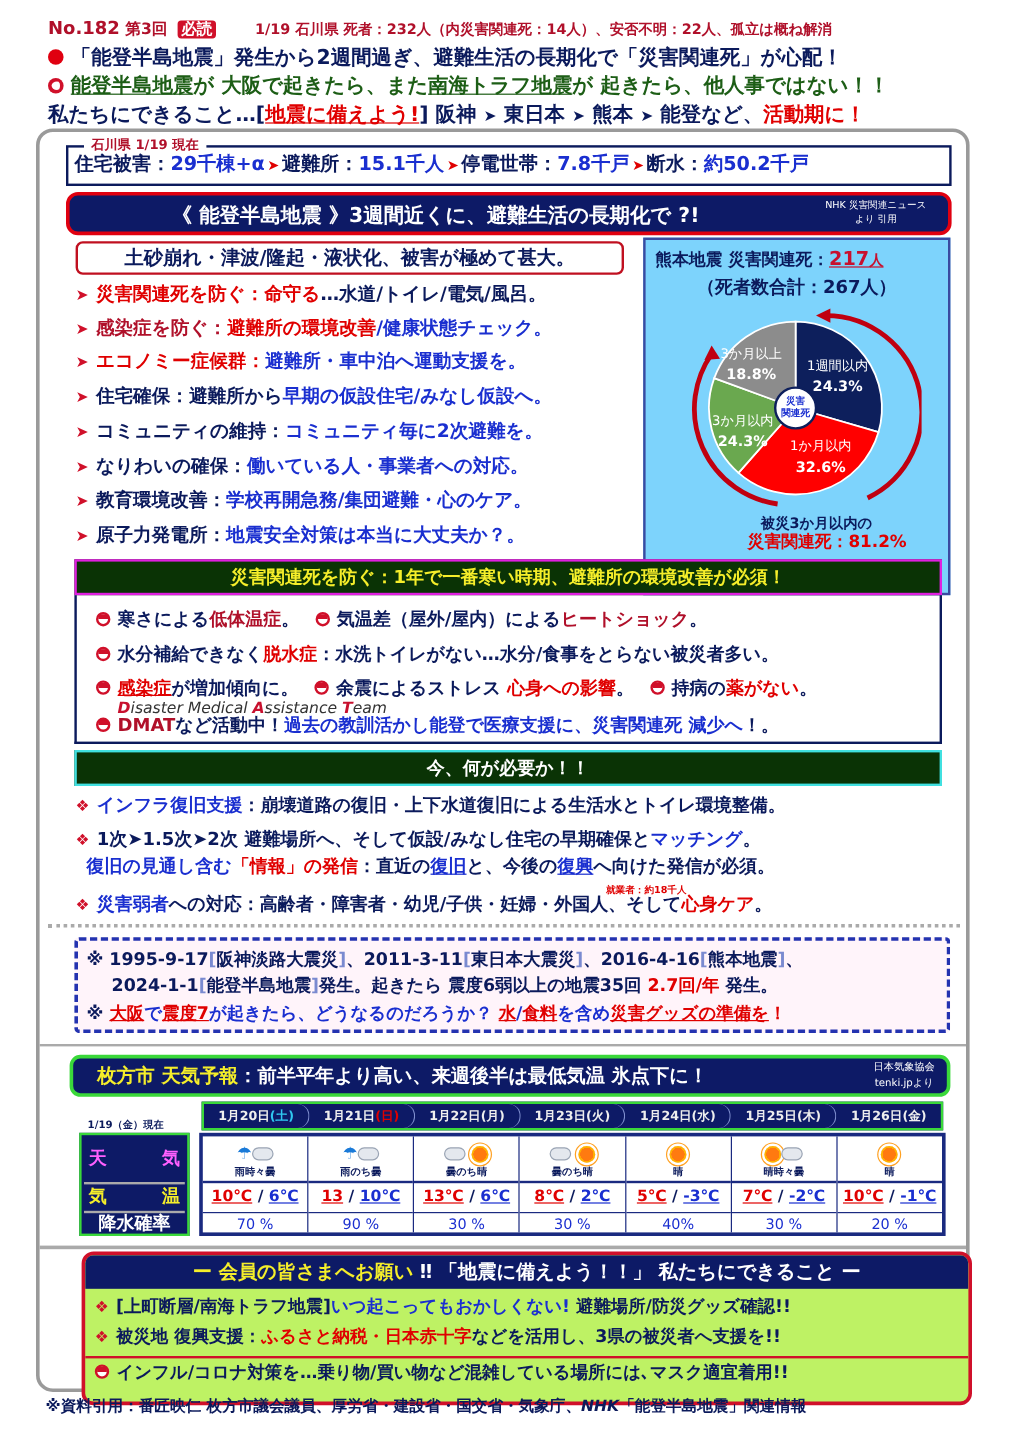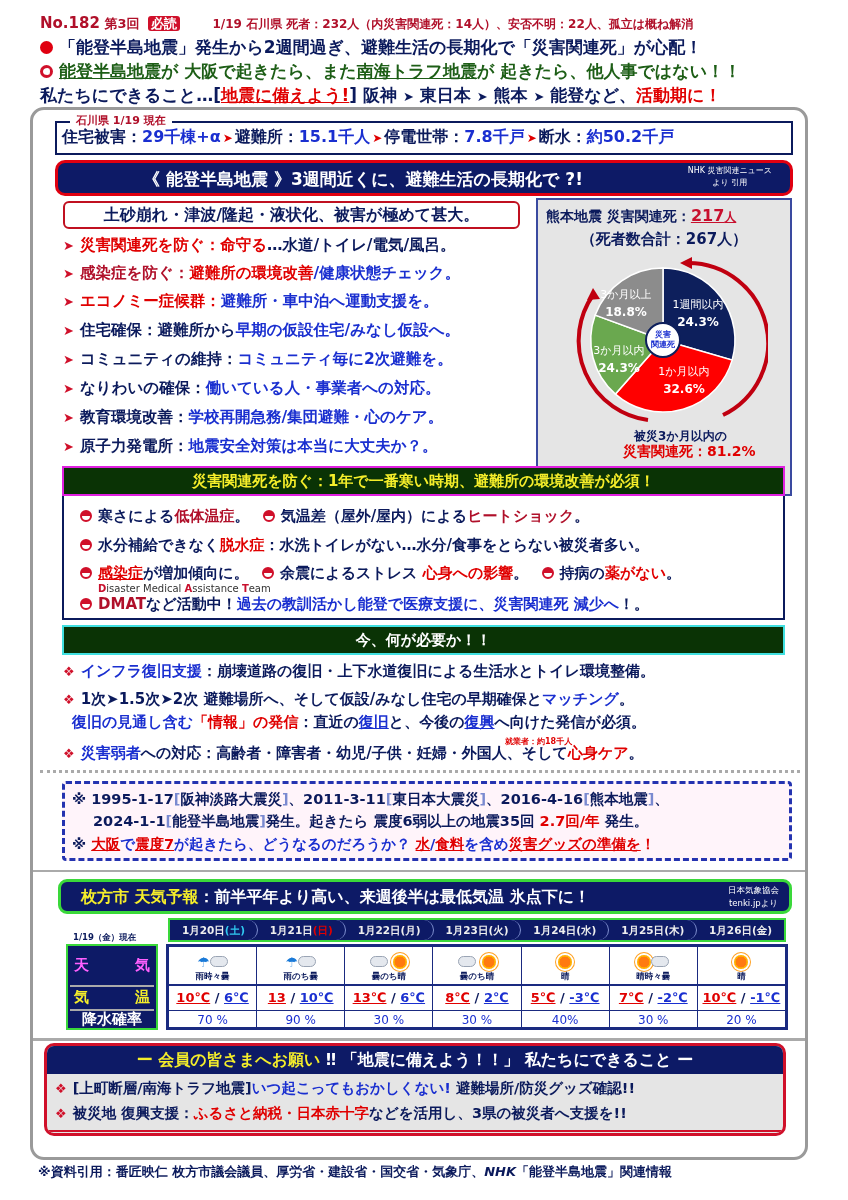--- a/index.html
+++ b/index.html
@@ -42,34 +42,34 @@
   #noto-banner { position: absolute; left: 55px; top: 160px; width: 738px; height: 36px; background: #0d1a66; border: 3px solid #e00010; border-radius: 10px; color: #fff; }
   #noto-banner .t { position: absolute; left: 0; width: 610px; top: 5px; text-align: center; font-size: 17px; font-weight: bold; }
   #noto-banner .src { position: absolute; right: 18px; top: 2px; font-size: 8px; text-align: center; line-height: 12px; }
 
   
   #cause-box { position: absolute; left: 63px; top: 201px; width: 457px; height: 28px; border: 2px solid #c01020; border-radius: 6px; font-size: 16px; font-weight: bold; text-align: center; line-height: 24px; color: #0b1a5c; }
   .item { position: absolute; left: 63px; font-size: 15.5px; font-weight: bold; white-space: nowrap; color: #0b1a5c; }
   .item .ar { color: #d0102a; margin-right: 6px; font-size: 13px; }
 
   
-  #pie-panel { position: absolute; left: 536px; top: 198px; width: 256px; height: 298px; border: 2px solid #3a4aa0; background: #e5e5e5; }
+  #pie-panel { position: absolute; left: 536px; top: 198px; width: 256px; height: 298px; border: 2px solid #3a4aa0; background: #7dd3fc; }
   #pie-title { position: absolute; left: 8px; top: 6px; font-size: 14px; font-weight: bold; color: #0b1a5c; white-space: nowrap; }
   #pie-title .num { color: #c8102e; font-size: 16px; text-decoration: underline; }
   #pie-sub { position: absolute; left: 0; width: 252px; top: 30px; text-align: center; font-size: 15px; font-weight: bold; color: #0b1a5c; }
   #pie-svg { position: absolute; left: 20px; top: 50px; }
   #pie-note1 { position: absolute; left: 96px; top: 228px; font-size: 12px; font-weight: bold; color: #0b1a5c; }
   #pie-note2 { position: absolute; left: 85px; top: 243px; font-size: 14px; font-weight: bold; color: #e00000; }
 
   
   #prevent-head { position: absolute; left: 62px; top: 466px; width: 723px; height: 30px; background: #0a3305; border: 2px solid #e020e0; color: #f5ee2a; font-size: 15px; font-weight: bold; text-align: center; line-height: 26px; }
   #prevent-box { position: absolute; left: 62px; top: 496px; width: 723px; height: 124px; border: 2px solid #0b1a5c; border-top: none; }
   .pv { position: absolute; left: 80px; font-size: 15px; font-weight: bold; white-space: nowrap; color: #0b1a5c; }
   .semi { display: inline-block; width: 12px; height: 12px; border-radius: 50%; border: 2px solid #d0102a; background: linear-gradient(#d0102a 50%, #fff 50%); vertical-align: -1px; margin-right: 6px; }
-  #dmat-en { position: absolute; left: 98px; top: 583px; font-size: 10px; color: #333; font-weight: normal; }
+  #dmat-en { position: absolute; left: 98px; top: 583px; font-size: 13px; color: #333; font-weight: normal; font-style: italic; }
   #dmat-en b { color: #c8102e; }
 
   
   #need-head { position: absolute; left: 62px; top: 625px; width: 723px; height: 30px; background: #0a3305; border: 2px solid #40e0e0; color: #fff; font-size: 15px; font-weight: bold; text-align: center; line-height: 26px; }
   .nd { position: absolute; left: 63px; font-size: 15px; font-weight: bold; white-space: nowrap; color: #0b1a5c; }
   .dia { color: #d0102a; margin-right: 6px; font-size: 13px; }
   #employ { position: absolute; left: 505px; top: 736px; font-size: 8px; font-weight: bold; color: #e00000; }
   #dotted { position: absolute; left: 40px; top: 770px; width: 760px; border-top: 3px dotted #aaaaaa; }
 
   
@@ -97,21 +97,21 @@
   .wtext { position: absolute; left: 0; width: 100%; top: 24px; text-align: center; font-size: 8.5px; font-weight: bold; color: #0b1a5c; }
   .wtemp { position: absolute; left: 0; width: 100%; top: 37px; height: 26px; border-top: 2px solid #1a2a80; text-align: center; line-height: 24px; font-size: 13px; font-weight: bold; color: #0b1a5c; white-space: nowrap; }
   .wtemp .hi { color: #e00000; text-decoration: underline; }
   .wtemp .lo { color: #1a2fd0; text-decoration: underline; }
   .wrain { position: absolute; left: 0; width: 100%; top: 63px; height: 20px; border-top: 1px solid #1a2a80; text-align: center; line-height: 19px; font-size: 12px; color: #1a2fd0; }
   .sun { display: inline-block; width: 14px; height: 14px; border-radius: 50%; background: radial-gradient(#ff7a10 55%, #ffb000 56%); box-shadow: 0 0 0 2px #fff, 0 0 0 3px #ffa020; vertical-align: middle; }
   .cloud { display: inline-block; width: 18px; height: 11px; border-radius: 6px; background: #e4e8ee; border: 1px solid #9aa4b4; vertical-align: middle; }
   .umb { color: #1a7ad8; font-size: 14px; vertical-align: middle; }
 
   
-  #member { position: absolute; left: 44px; top: 1043px; width: 742px; height: 93px; border: 3px solid #d0102a; border-radius: 10px; background: #e5e5e5; overflow: hidden; }
+  #member { position: absolute; left: 68px; top: 1043px; width: 742px; height: 128px; border: 3px solid #d0102a; border-radius: 10px; background: #bef264; overflow: hidden; }
   #member-head { position: absolute; left: 0; top: 0; width: 100%; height: 28px; background: #0d1a66; color: #f5ee2a; font-size: 16px; font-weight: bold; text-align: center; line-height: 27px; white-space: nowrap; }
   #member-head .w { color: #fff; }
   .mb { position: absolute; left: 8px; font-size: 14.5px; font-weight: bold; white-space: nowrap; color: #0b1a5c; }
   #member-sep { position: absolute; left: 0; top: 84px; width: 100%; height: 2px; background: #d0102a; }
   #footer { position: absolute; left: 38px; top: 1163px; font-size: 13px; font-weight: bold; color: #0b1a5c; white-space: nowrap; }
   #footer i { font-style: italic; font-weight: bold; }
 </style>
 </head>
 <body>
 
@@ -214,21 +214,21 @@
 <div id="need-head">今、何が必要か！！</div>
 <div class="nd" style="top:662px"><span class="dia">❖</span><span class="blue">インフラ復旧支援</span><span>：崩壊道路の復旧・上下水道復旧による生活水とトイレ環境整備。</span></div>
 <div class="nd" style="top:690px"><span class="dia">❖</span><span>1次➤1.5次➤2次 避難場所へ、そして仮設/みなし住宅の早期確保と</span><span class="blue">マッチング</span><span>。</span></div>
 <div class="nd" style="top:713px;left:72px"><span class="blue">復旧の見通し含む</span><span class="red">「情報」の発信</span><span>：直近の</span><span class="blue u">復旧</span><span>と、今後の</span><span class="blue u">復興</span><span>へ向けた発信が必須。</span></div>
 <div id="employ">就業者：約18千人</div>
 <div class="nd" style="top:744px"><span class="dia">❖</span><span class="blue">災害弱者</span><span>への対応：高齢者・障害者・幼児/子供・妊婦・外国人、そして</span><span class="red">心身ケア</span><span>。</span></div>
 <div id="dotted"></div>
 
 <div id="hist-box"></div>
 <div class="hs" style="left:72px;top:790px">
-  <span>※ 1995-1-17</span><span class="br">[</span><span>阪神淡路大震災</span><span class="br">]</span><span>、2011-3-11</span><span class="br">[</span><span>東日本大震災</span><span class="br">]</span><span>、2016-4-16</span><span class="br">[</span><span>熊本地震</span><span class="br">]</span><span>、</span>
+  <span>※ 1995-9-17</span><span class="br">[</span><span>阪神淡路大震災</span><span class="br">]</span><span>、2011-3-11</span><span class="br">[</span><span>東日本大震災</span><span class="br">]</span><span>、2016-4-16</span><span class="br">[</span><span>熊本地震</span><span class="br">]</span><span>、</span>
 </div>
 <div class="hs" style="left:93px;top:812px">
   <span>2024-1-1</span><span class="br">[</span><span>能登半島地震</span><span class="br">]</span><span>発生。起きたら 震度6弱以上の地震35回 </span><span class="red">2.7回/年</span><span> 発生。</span>
 </div>
 <div class="hs" style="left:72px;top:835px">
   <span>※ </span><span class="red u">大阪</span><span class="blue">で</span><span class="red u">震度7</span><span class="blue">が起きたら、どうなるのだろうか？ </span><span class="red u">水</span><span class="blue">/</span><span class="red u">食料</span><span class="blue">を含め</span><span class="red u">災害グッズの準備を</span><span class="red">！</span>
 </div>
 
 <div id="wx-banner">
   <div class="t"><span class="y">枚方市 天気予報</span><span>：前半平年より高い、来週後半は最低気温 氷点下に！</span></div>

